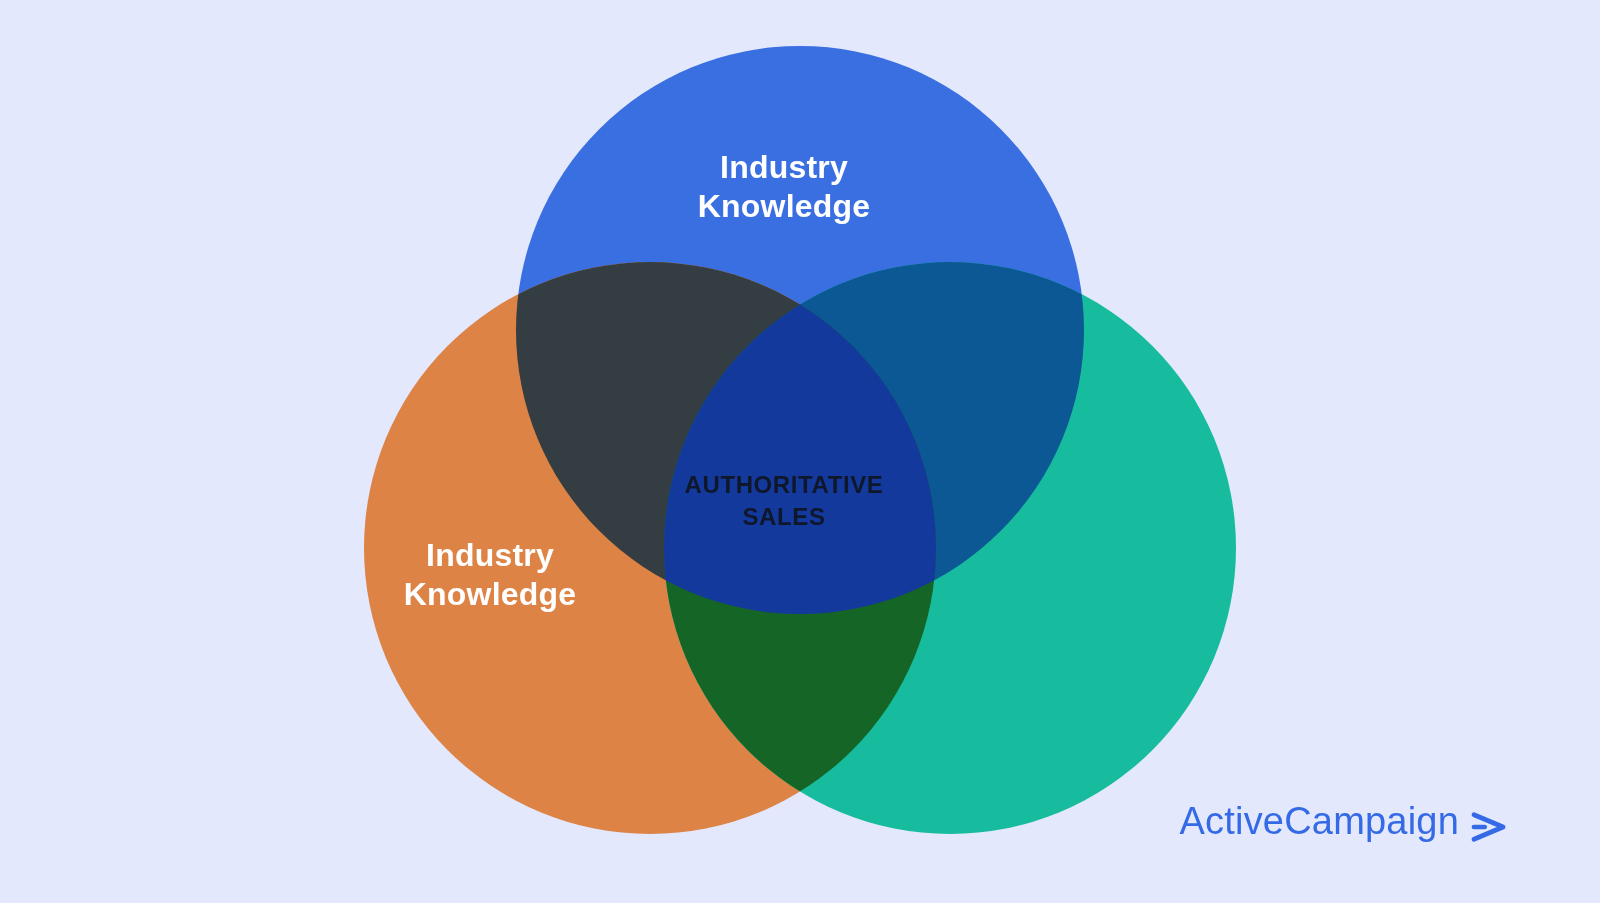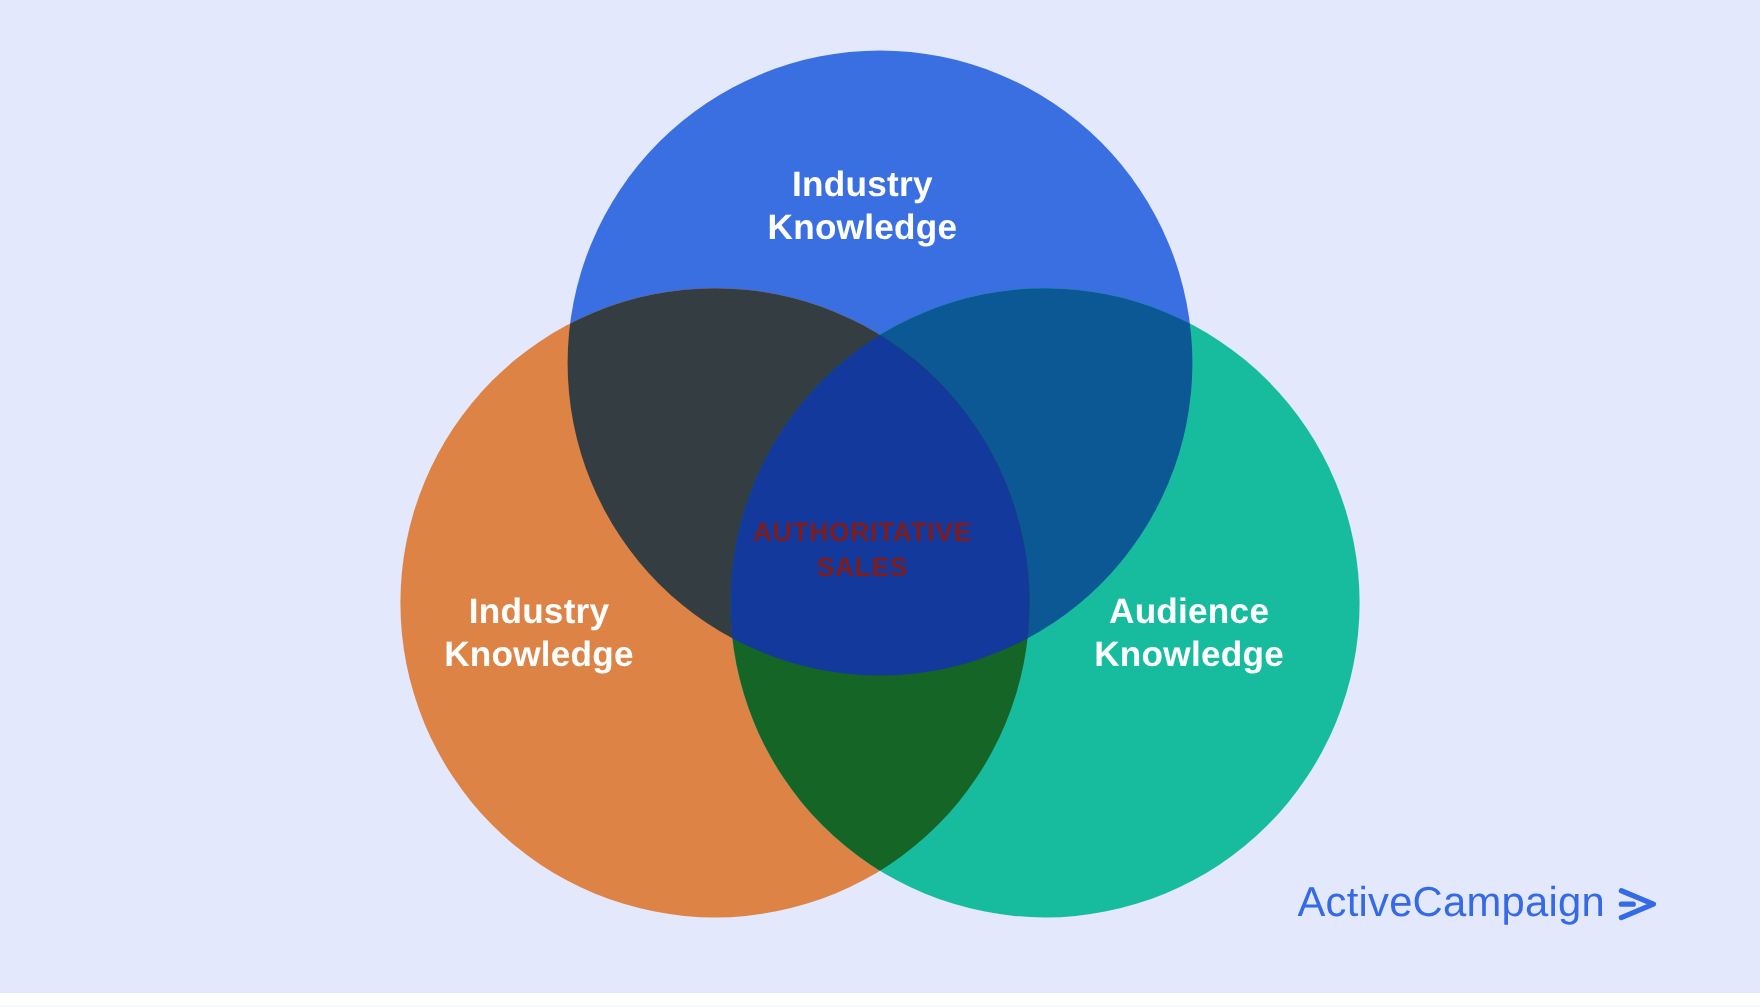--- a/index.html
+++ b/index.html
@@ -32,34 +32,34 @@
       letter-spacing: 0.2px;
     }
     .lbl-industry { left: 674px; top: 148px; }
     .lbl-product  { left: 380px; top: 536px; }
     .lbl-audience { left: 971px; top: 536px; }
     .center-label {
       position: absolute;
       left: 664px;
       top: 469px;
       width: 240px;
-      color: #7f1d1d;
+      color: #0f172a;
       font-weight: bold;
       font-size: 24px;
       line-height: 32px;
       text-align: center;
       letter-spacing: 0.6px;
       text-transform: uppercase;
     }
     .logo {
       position: absolute;
       right: 92px;
       top: 800px;
       display: flex;
-      align-items: center;
+      align-items: flex-end;
       gap: 11px;
       color: #356ae6;
       font-size: 38px;
       font-weight: 400;
       letter-spacing: 0.2px;
     }
     .logo-mark {
       width: 38px;
       height: 32px;
       display: block;
@@ -101,21 +101,20 @@
       <g clip-path="url(#cpC)">
         <circle cx="800" cy="330" r="284" fill="#14399d"></circle>
       </g>
     </g>
   </svg>
 
   <div class="label lbl-industry">Industry Knowledge</div>
 
   <div class="label lbl-product">Industry Knowledge</div>
 
-  <div class="label lbl-audience">Audience Knowledge</div>
 
   <div class="center-label">AUTHORITATIVE SALES</div>
 
   <div class="logo">
     <span>ActiveCampaign</span>
     <svg class="logo-mark" viewBox="0 0 40 34" fill="none">
       <path d="M4 4 L35 17 L4 30" stroke-width="5" stroke-linecap="round" stroke-linejoin="round" fill="none" stroke="#356ae6"></path>
       <path d="M4 17 L15.5 17" stroke-width="5" stroke-linecap="round" fill="none" stroke="#356ae6"></path>
     </svg>
   </div>

